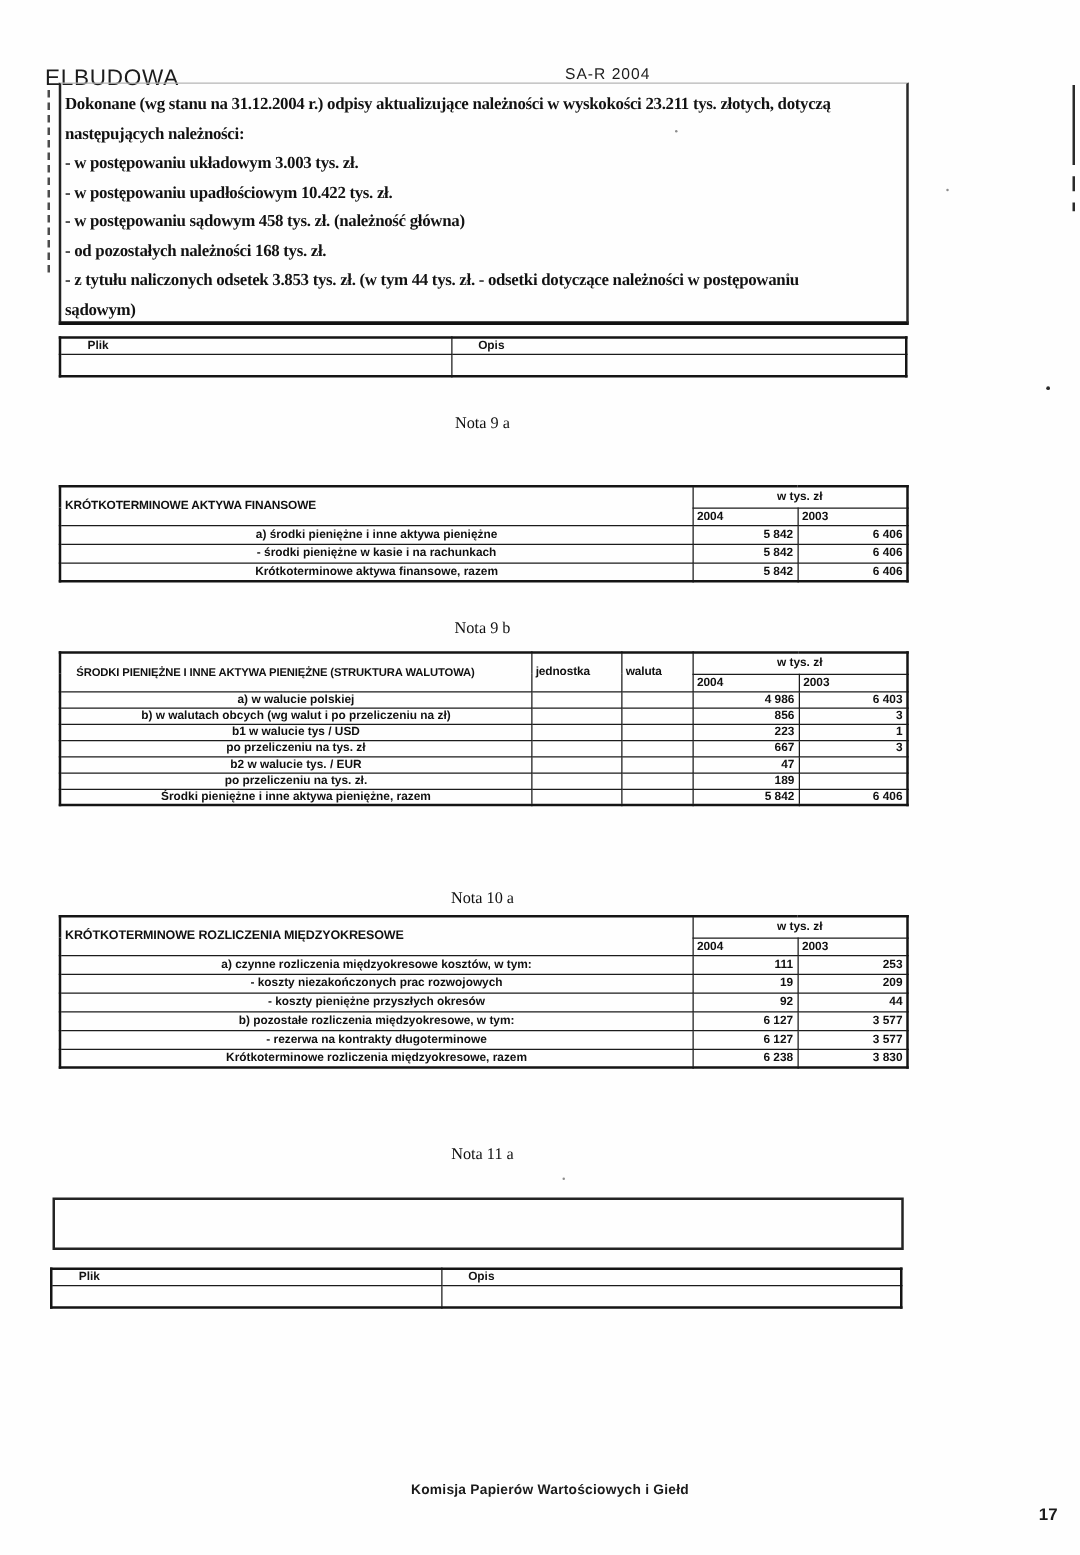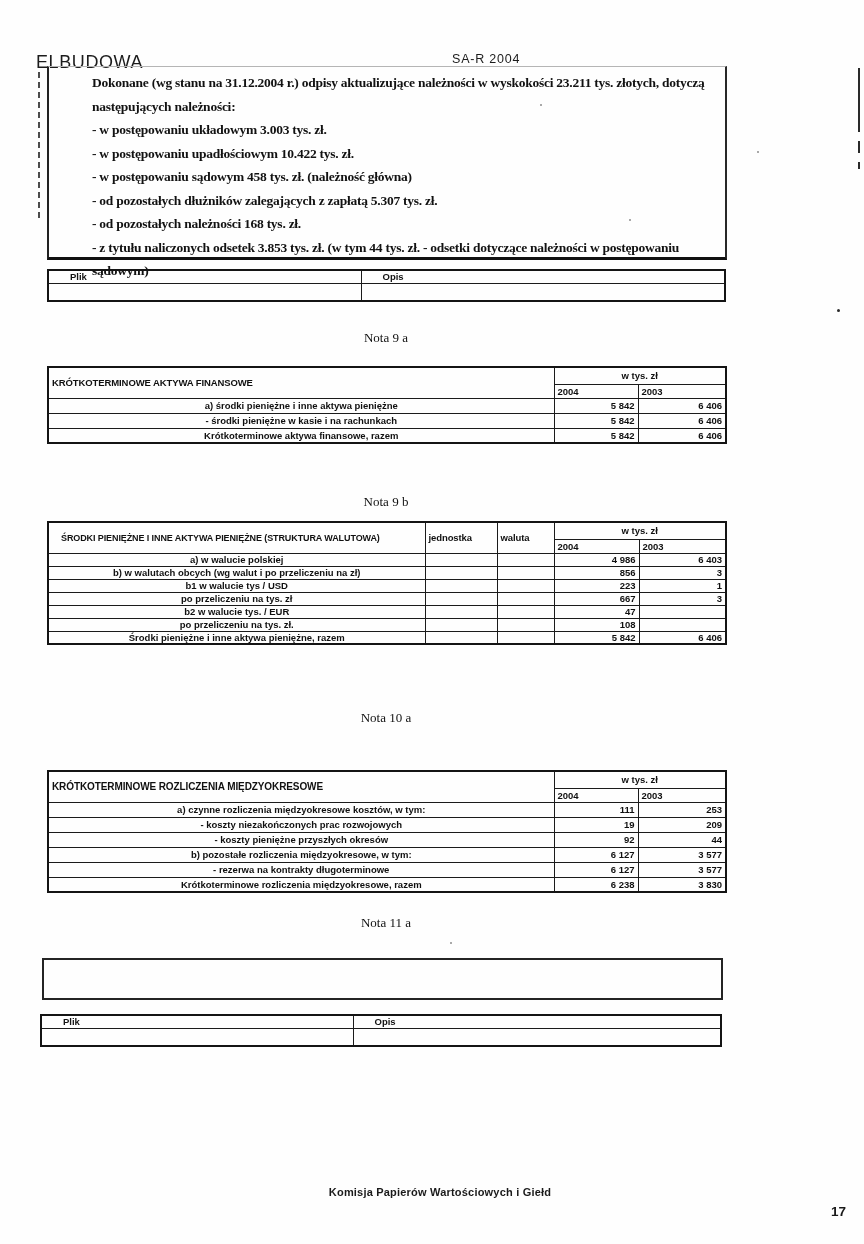--- a/index.html
+++ b/index.html
@@ -15,21 +15,21 @@
 
   
   .intro-box {
     position:absolute; left:47px; top:66px; width:680px; height:194px;
     border-left:2px solid #222; border-right:2px solid #282828;
     border-bottom:3px solid #111; border-top:1px solid #b5b5b5;
   }
   .intro-text {
     position:absolute; left:3px; top:4px; width:670px;
     font-family:"Liberation Serif", serif; font-size:13.5px; font-weight:600;
-    letter-spacing:-0.25px; color:#121212;margin-left:40px;
+    letter-spacing:-0.25px; color:#121212;
   }
   .intro-text .line { white-space:nowrap; height:23.5px; line-height:23.5px; overflow:visible; }
 
   
   table.fin { border-collapse:collapse; table-layout:fixed; color:#101010; }
   table.fin td { border:1.5px solid #1b1b1b; font-size:9.5px; font-weight:700; padding:0 3px; overflow:hidden; white-space:nowrap; }
   table.fin { border:2px solid #141414; }
   td.name  { font-size:9.5px; vertical-align:middle; letter-spacing:-0.1px; }
   td.unit  { text-align:center; height:17px; font-size:9.5px; }
   td.yr    { height:14px; text-align:left; padding-left:2px; }
@@ -76,21 +76,20 @@
   <div class="company">ELBUDOWA</div>
   <div class="report-code">SA-R  2004</div>
 
   <div class="intro-box">
     <div class="intro-text">
       <div class="line">Dokonane (wg stanu na 31.12.2004 r.) odpisy aktualizujące należności w wyskokości 23.211 tys. złotych, dotyczą</div>
       <div class="line">następujących należności:</div>
       <div class="line">- w postępowaniu układowym 3.003 tys. zł.</div>
       <div class="line">- w postępowaniu upadłościowym 10.422 tys. zł.</div>
       <div class="line">- w postępowaniu sądowym 458 tys. zł. (należność główna)</div>
-      <div class="line">- od pozostałych dłużników zalegających z zapłatą 5.307 tys. zł.</div>
       <div class="line">- od pozostałych należności 168 tys. zł.</div>
       <div class="line">- z tytułu naliczonych odsetek 3.853 tys. zł. (w tym 44 tys. zł. - odsetki dotyczące należności w postępowaniu</div>
       <div class="line">sądowym)</div>
     </div>
   </div>
 
   <table class="file-table" style="position:absolute; left:47px; top:269px; width:677px;">
     <colgroup>
         <col style="width:313px">
         <col style="width:364px">
@@ -101,21 +100,21 @@
       <td class="hdr">Opis</td>
     </tr>
     <tr>
       <td class="empty"></td>
       <td class="empty"></td>
     </tr>
   </tbody>
     </table>
 
   <div class="nota-title" style="top:330px;">Nota 9 a</div>
-  <table class="fin" style="position:absolute; left:47px; top:366px; width:678px;">
+  <table class="fin" style="position:absolute; left:47px; top:388px; width:678px;">
     <colgroup>
         <col style="width:506px">
         <col style="width:84px">
         <col style="width:88px">
       </colgroup>
     <tbody>
         <tr>
       <td class="name" rowspan="2">KRÓTKOTERMINOWE AKTYWA FINANSOWE</td>
       <td class="unit" colspan="2">w tys.  zł</td>
     </tr>
@@ -193,35 +192,35 @@
       <td class="lbl" style="height:13px;">b2 w walucie tys. / EUR</td>
       <td></td>
       <td></td>
       <td class="num" style="height:13px;">47</td>
       <td class="num" style="height:13px;"></td>
     </tr>
     <tr>
       <td class="lbl" style="height:13px;">po przeliczeniu na tys. zł.</td>
       <td></td>
       <td></td>
-      <td class="num" style="height:13px;">108</td>
+      <td class="num" style="height:13px;">189</td>
       <td class="num" style="height:13px;"></td>
     </tr>
     <tr>
       <td class="lbl" style="height:13px;">Środki pieniężne i inne aktywa pieniężne, razem</td>
       <td></td>
       <td></td>
       <td class="num" style="height:13px;">5 842</td>
       <td class="num" style="height:13px;">6 406</td>
     </tr>
   </tbody>
     </table>
 
   <div class="nota-title" style="top:710px;">Nota 10 a</div>
-  <table class="fin" style="position:absolute; left:47px; top:770px; width:678px;">
+  <table class="fin" style="position:absolute; left:47px; top:732px; width:678px;">
     <colgroup>
         <col style="width:506px">
         <col style="width:84px">
         <col style="width:88px">
       </colgroup>
     <tbody>
         <tr>
       <td class="name" rowspan="2" style="font-size:10px;">KRÓTKOTERMINOWE ROZLICZENIA MIĘDZYOKRESOWE</td>
       <td class="unit" colspan="2">w tys.  zł</td>
     </tr>

